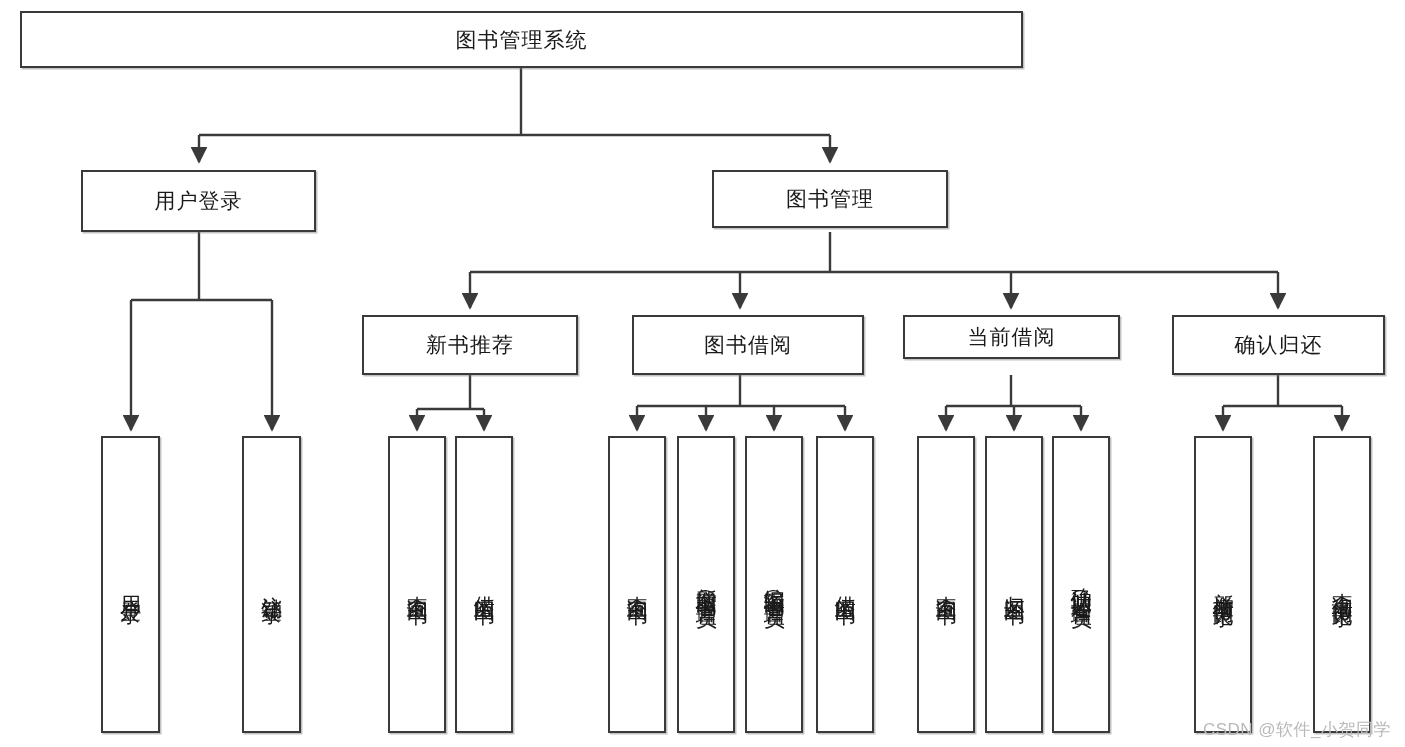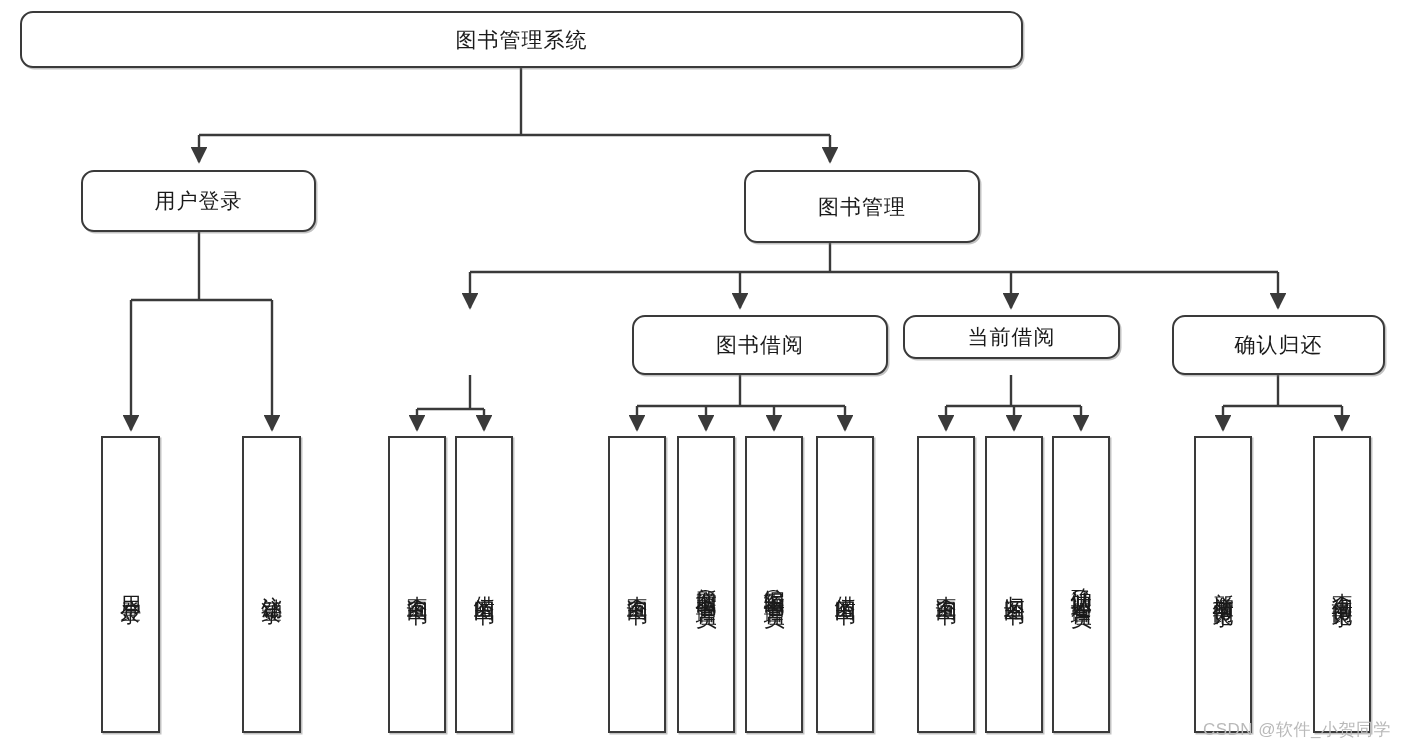--- a/index.html
+++ b/index.html
@@ -33,21 +33,20 @@
     display: flex;
     align-items: center;
     justify-content: center;
     color: #1a1a1a;
     box-shadow: 1.5px 1.5px 0 rgba(120,120,120,0.45);
   }
   .node.horiz {
     font-size: 21px;
     letter-spacing: 1px;
     line-height: 1.2;
-    border-radius: 13px;
   }
   .node.vert {
     writing-mode: vertical-rl;
     text-orientation: upright;
     font-size: 21px;
     letter-spacing: 3px;
     padding: 10px 0;
     line-height: 1.25;
   }
   .node.vert .label {
@@ -125,25 +124,28 @@
     </g>
   </svg>
 
   <div class="node horiz" style="left:20px; top:11px; width:1003px; height:57px;">
     <span class="label">图书管理系统</span>
   </div>
 
   <div class="node horiz" style="left:81px; top:170px; width:235px; height:62px;">
     <span class="label">用户登录</span>
   </div>
-  <div class="node horiz" style="left:712px; top:170px; width:236px; height:73px;margin-left:32px;">
+  <div class="node horiz" style="left:712px; top:170px; width:236px; height:58px;">
     <span class="label">图书管理</span>
   </div>
 
-  <div class="node horiz" style="left:632px; top:315px; width:256px; height:60px;">
+  <div class="node horiz" style="left:362px; top:315px; width:216px; height:60px;">
+    <span class="label">新书推荐</span>
+  </div>
+  <div class="node horiz" style="left:632px; top:315px; width:232px; height:60px;">
     <span class="label">图书借阅</span>
   </div>
   <div class="node horiz" style="left:903px; top:315px; width:217px; height:44px;">
     <span class="label">当前借阅</span>
   </div>
   <div class="node horiz" style="left:1172px; top:315px; width:213px; height:60px;">
     <span class="label">确认归还</span>
   </div>
 
   <div class="node vert" style="left:101px; top:436px; width:59px; height:297px;">

